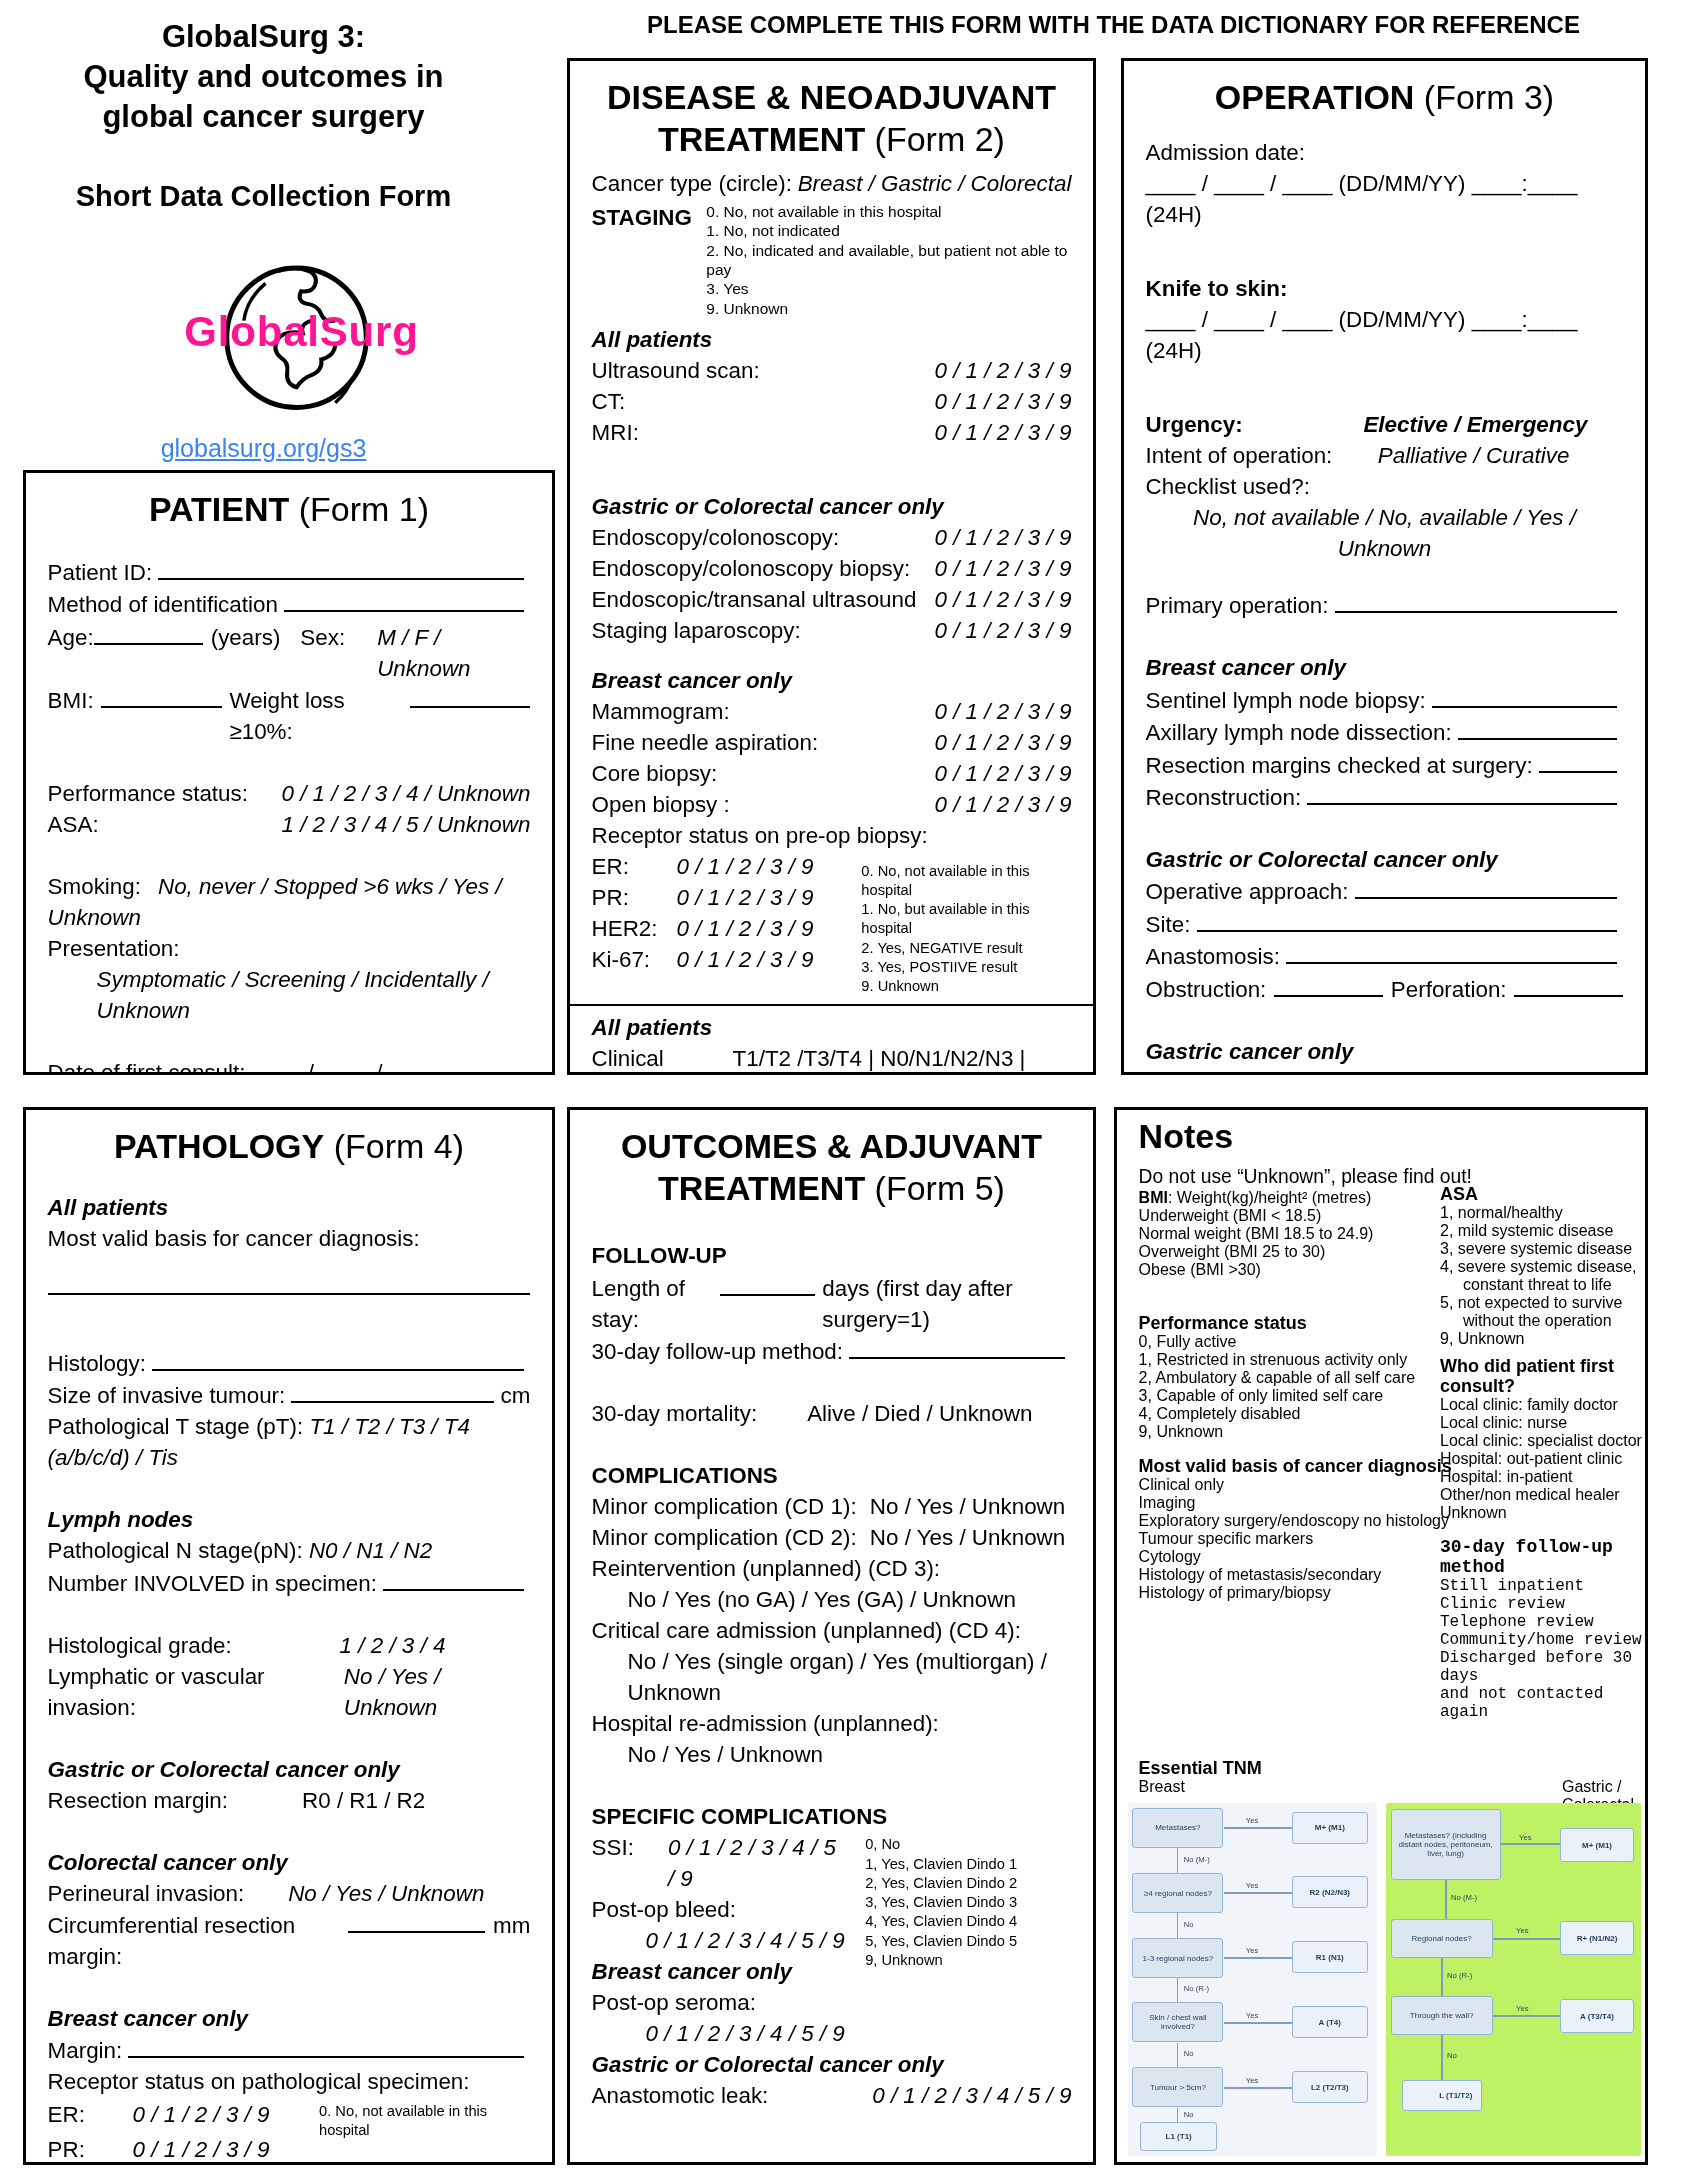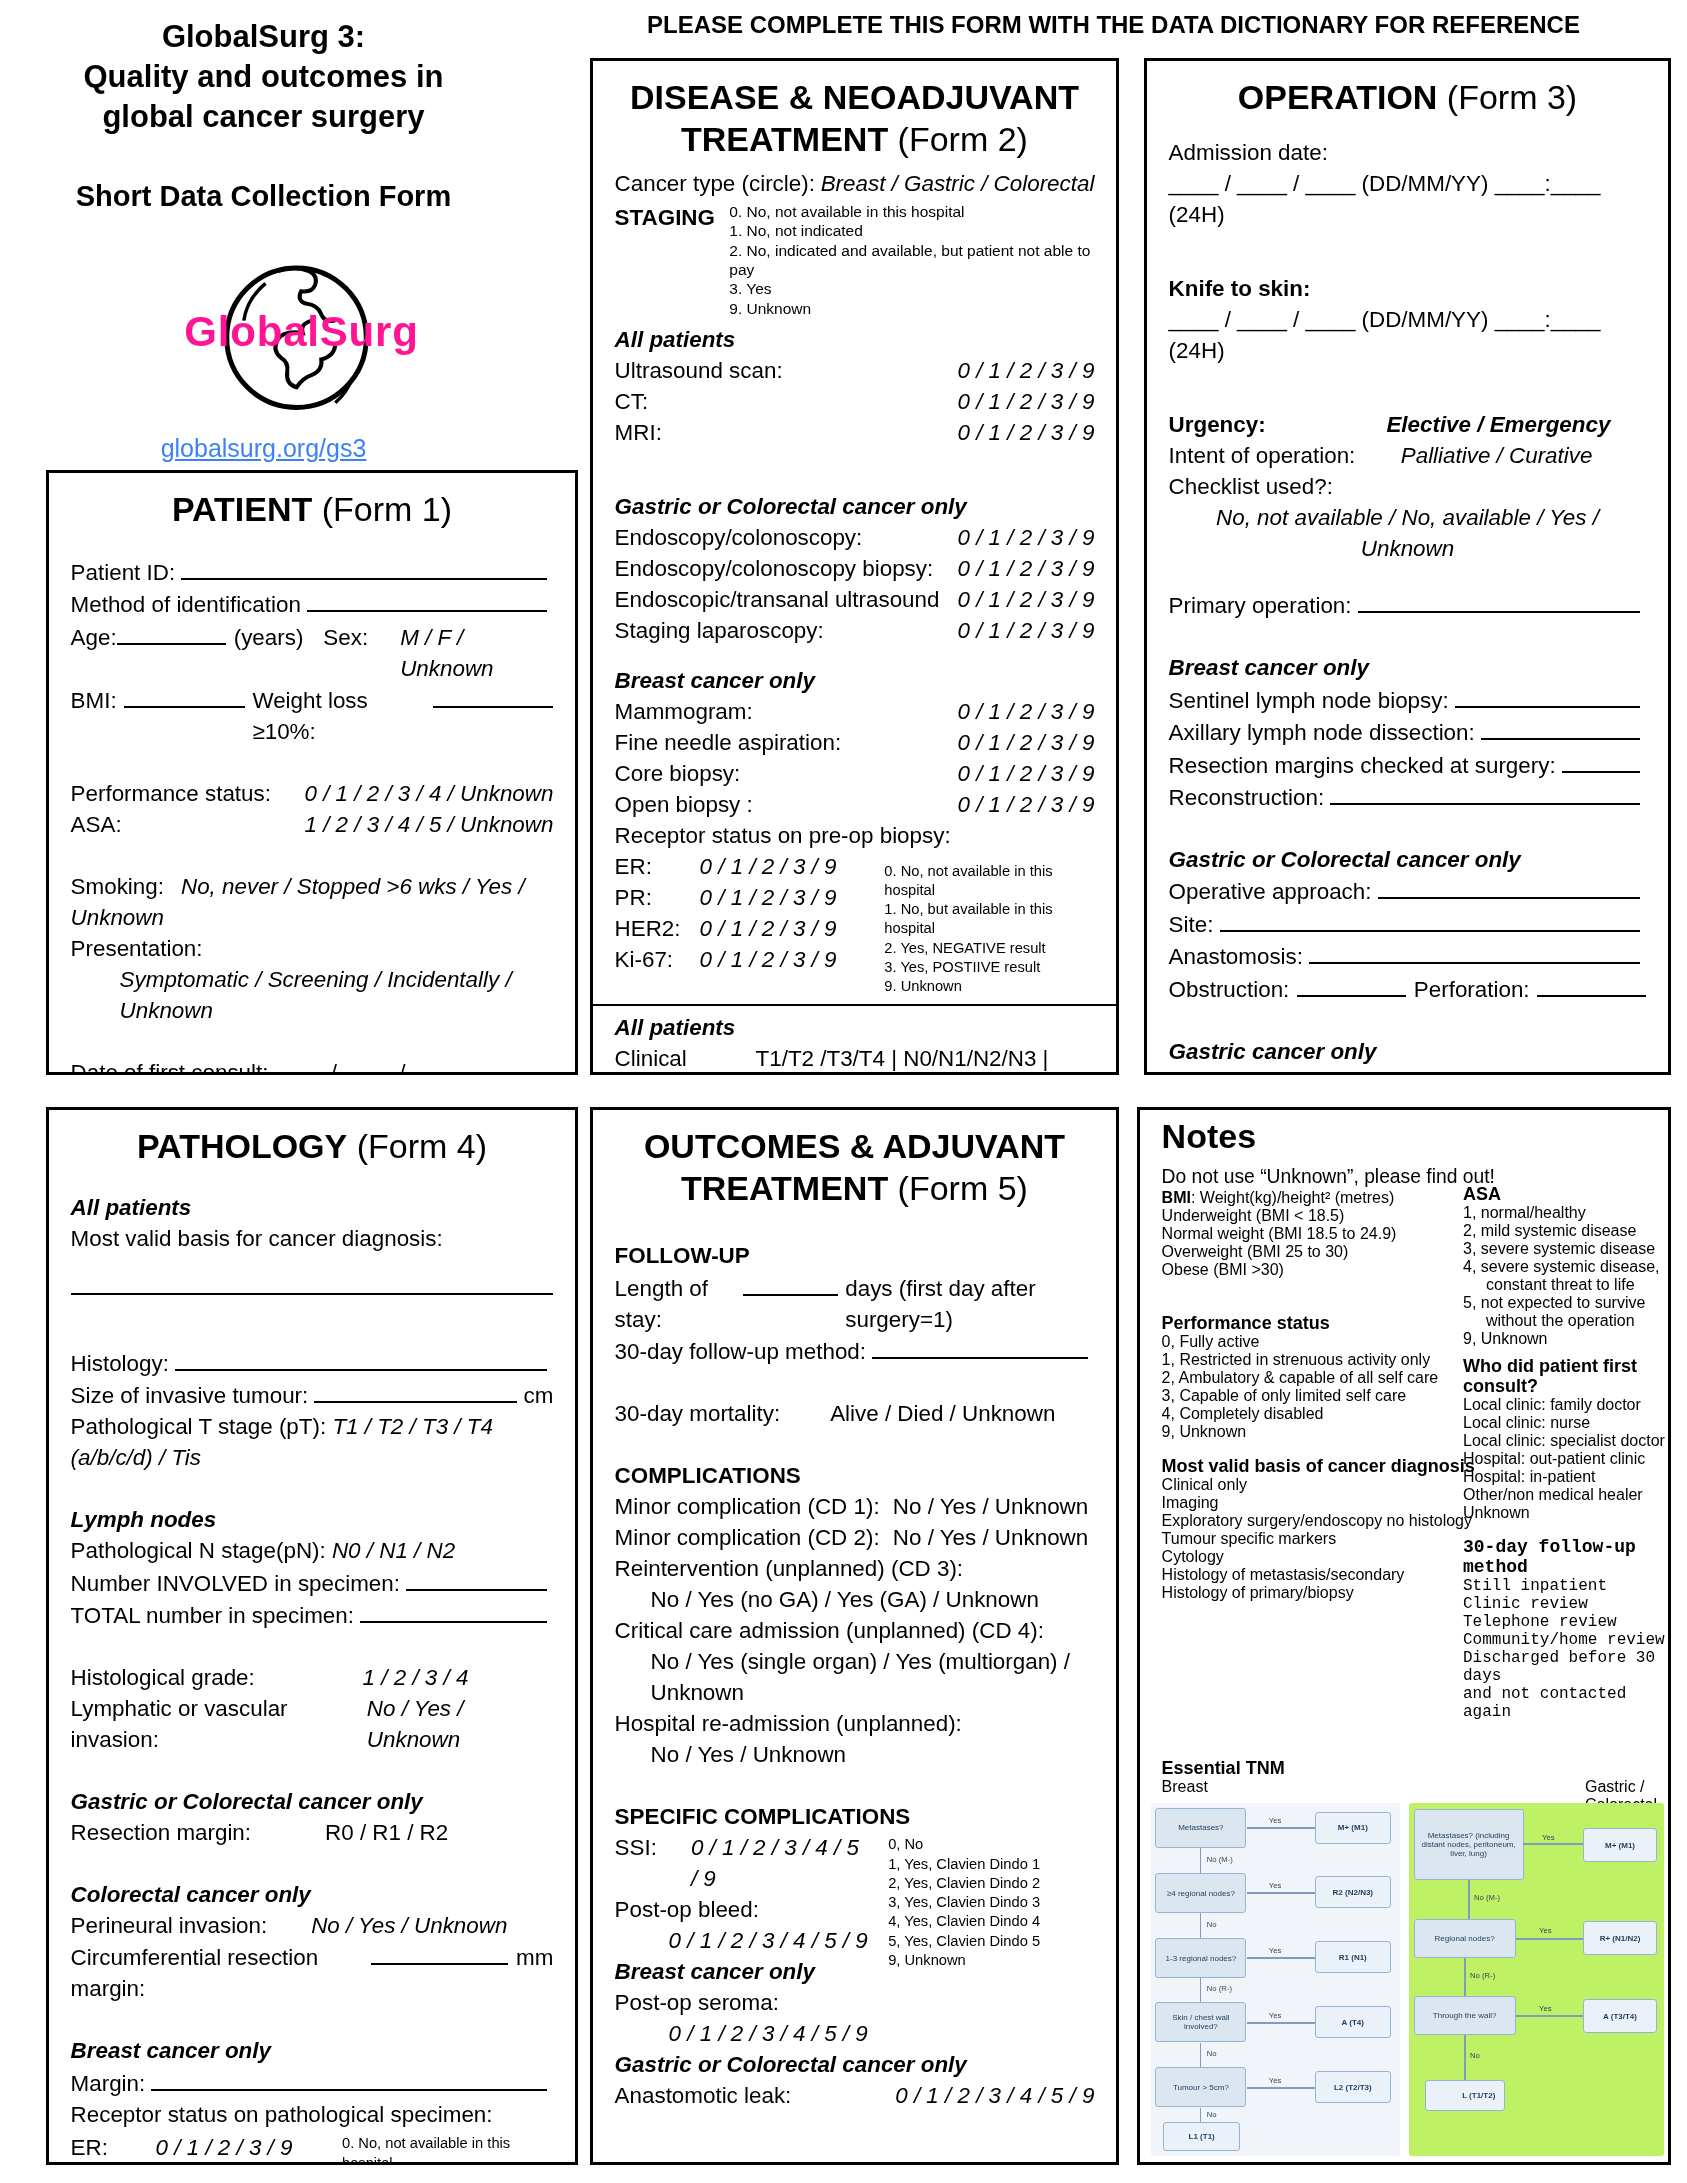--- a/index.html
+++ b/index.html
@@ -1,19 +1,19 @@
 <!DOCTYPE html>
 <html style="font-size:12.4px"><head>
 <meta charset="utf-8">
 <style>
   html,body{margin:0;padding:0;background:#ffffff;}
   body{width:1688px;height:2183px;position:relative;font-family:"Liberation Sans",sans-serif;color:#000;}
   .abs{position:absolute;}
   .box{position:absolute;border:3.1px solid #000;background:#fff;padding:10.8px 21.6px;box-sizing:border-box;
-       font-size:22.4px;line-height:31px;overflow:hidden;margin-left:23px;}
+       font-size:22.4px;line-height:31px;overflow:hidden;}
   .bt{text-align:center;font-size:34px;line-height:42px;margin:4.6px 0 7.7px;}
   .b{font-weight:bold;}
   .i{font-style:italic;}
   .sec{font-weight:bold;font-style:italic;}
   .row{display:flex;justify-content:space-between;align-items:baseline;}
   .line{display:flex;align-items:baseline;}
   .fill{flex:1 1 auto;border-bottom:2.3px solid #000;height:1.0em;margin:0 6.2px;min-width:31px;}
   .blank{display:inline-block;border-bottom:2.3px solid #000;height:1.0em;vertical-align:baseline;}
   .hrline{border-bottom:2.3px solid #000;height:0;}
   .leg{font-size:15.5px;line-height:19.3px;}
@@ -301,24 +301,20 @@
     <span>Pathological T stage (pT): </span><span class="i">T1 / T2 / T3 / T4 (a/b/c/d) / Tis</span>
   </div>
   <div class="sec mt40">Lymph nodes</div>
   <div>
     <span>Pathological N stage(pN): </span><span class="i">N0 / N1 / N2</span>
   </div>
   <div class="line">
     <span>Number INVOLVED in specimen:</span>
       <span class="fill" style="max-width:232px;"></span>
   </div>
-  <div class="line">
-    <span>TOTAL number in specimen:</span>
-      <span class="fill" style="max-width:255px;"></span>
-  </div>
   <div class="row mt40">
     <span>Histological grade:</span>
     <span class="i" style="margin-right:85px;">1  /  2  /  3  /  4</span>
   </div>
   <div class="row">
     <span>Lymphatic or vascular invasion:</span>
     <span class="i">No   /   Yes   /   Unknown</span>
   </div>
   <div class="sec mt40">Gastric or Colorectal cancer only</div>
   <div class="line">

